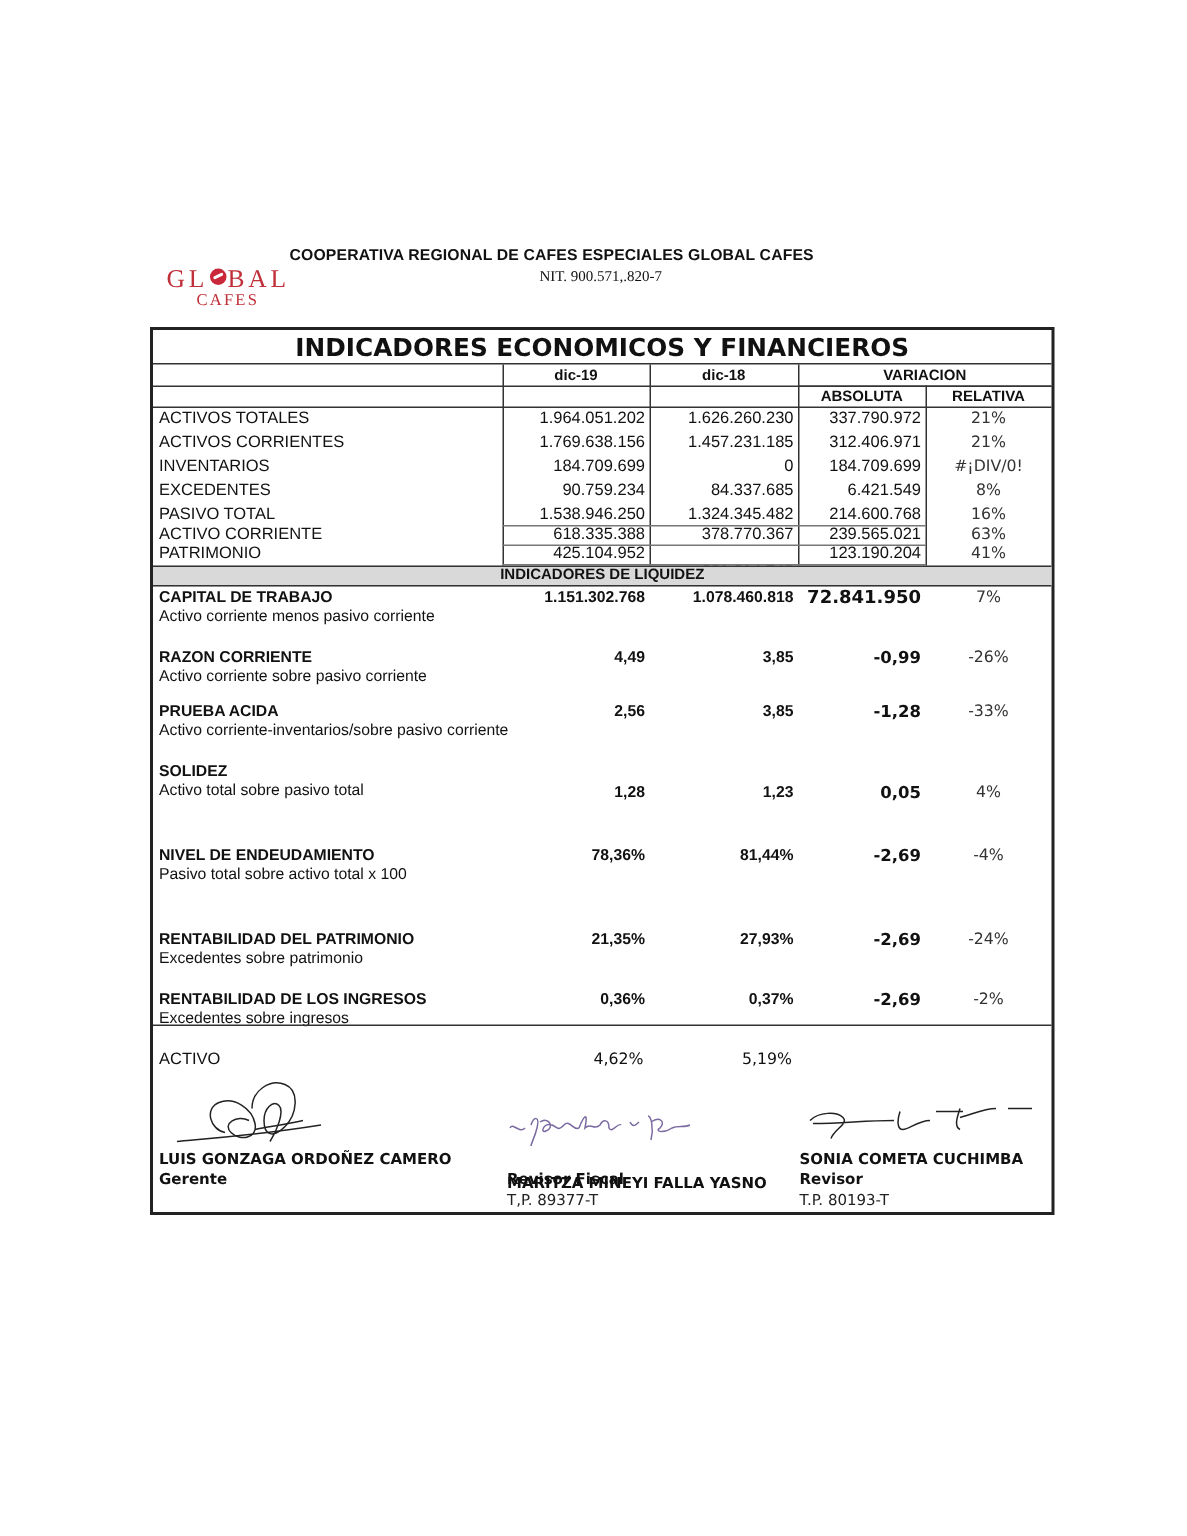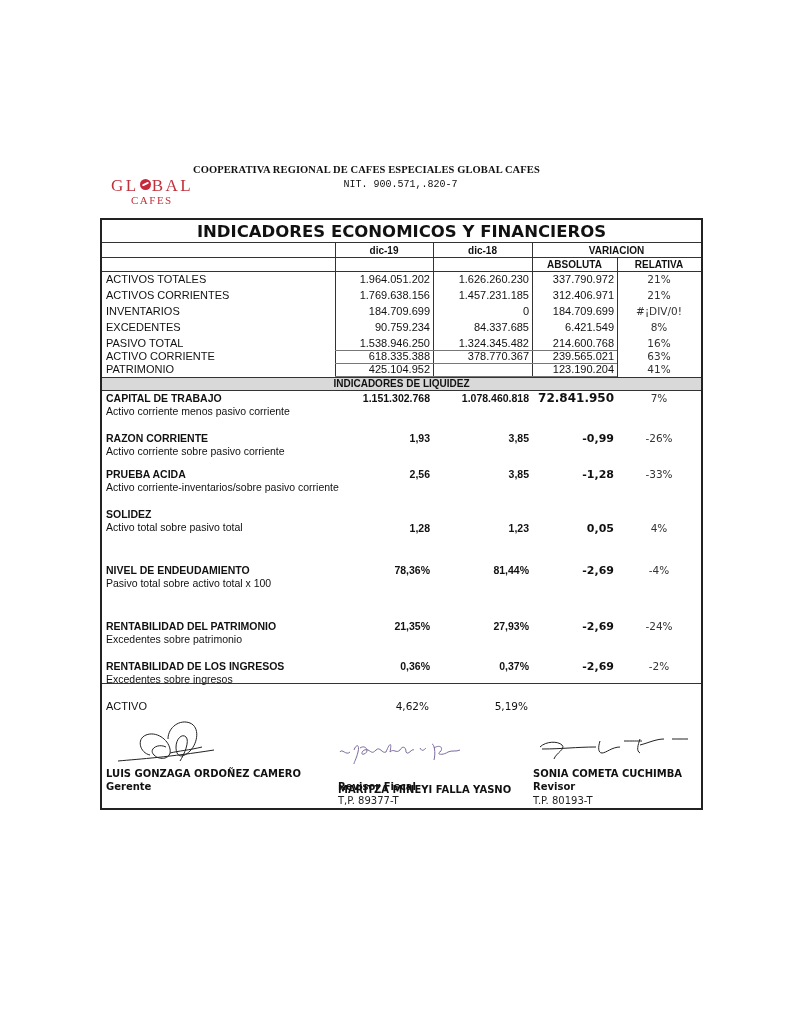--- a/index.html
+++ b/index.html
@@ -1,19 +1,19 @@
 <!DOCTYPE html>
 <html><head>
 <meta charset="utf-8">
 <style>
   html, body { margin: 0; padding: 0; background: #ffffff; }
   body { width: 791px; height: 1024px; position: relative; font-family: "Liberation Sans", sans-serif; color: #111; overflow: hidden; }
 
-  .hdr-title { position: absolute; left: 193px; top: 164px; font-family: Liberation Serif, serif; font-weight: bold; font-size: 10.5px; letter-spacing: 0.1px; color: #111; }
-  .hdr-nit { position: absolute; left: 0; width: 791px; top: 179px; text-align: center; font-family: Liberation Mono, monospace; font-size: 10px; color: #111; padding-left: 10px; box-sizing: border-box; }
+  .hdr-title { position: absolute; left: 193px; top: 164px; font-family: Liberation Sans, sans-serif; font-weight: bold; font-size: 10.5px; letter-spacing: 0.1px; color: #111; }
+  .hdr-nit { position: absolute; left: 0; width: 791px; top: 179px; text-align: center; font-family: Liberation Serif, serif; font-size: 10px; color: #111; padding-left: 10px; box-sizing: border-box; }
   .hdr-nit span { display: inline-block; margin-left: 0; }
 
   .logo { position: absolute; left: 111px; top: 176px; width: 90px; height: 34px; }
   .logo .l1 { position: absolute; left: 0; top: 0; font-family: "Liberation Serif", serif; font-size: 17px; letter-spacing: 2.5px; color: #c0303a; }
   .logo .l2 { position: absolute; left: 20px; top: 18px; font-family: "Liberation Serif", serif; font-size: 11px; letter-spacing: 1.5px; color: #c0303a; }
   .logo .ball { display: inline-block; width: 11px; height: 11px; border-radius: 50%; background: #c8283a; vertical-align: 1px; margin: 0 1px; position: relative; }
   .logo .ball::after { content: ""; position: absolute; left: 2px; top: 4px; width: 7px; height: 2px; background: #fff; border-radius: 1px; transform: rotate(-25deg); }
 
   .frame { position: absolute; left: 100px; top: 218px; width: 603px; height: 592px; border: 2px solid #222; box-sizing: border-box; }
 
@@ -128,21 +128,21 @@
         <div class="cell lbl b" style="top:172px;font-size:10.5px;">CAPITAL DE TRABAJO</div>
         <div class="cell lbl sub" style="top:185px;">Activo corriente menos pasivo corriente</div>
         <div class="cell num b" style="left:233px;top:172px;width:95px;font-size:10.5px;">1.151.302.768</div>
         <div class="cell num b" style="left:331px;top:172px;width:96px;font-size:10.5px;">1.078.460.818</div>
         <div class="cell num b tah" style="left:430px;top:172px;width:82px;font-size:12px;">72.841.950</div>
         <div class="cell ctr rel" style="left:515px;top:172px;width:84px;">7%</div>
       </div>
       <div>
         <div class="cell lbl b" style="top:212px;font-size:10.5px;">RAZON CORRIENTE</div>
         <div class="cell lbl sub" style="top:225px;">Activo corriente sobre pasivo corriente</div>
-        <div class="cell num b" style="left:233px;top:212px;width:95px;font-size:10.5px;">1,93</div>
+        <div class="cell num b" style="left:233px;top:212px;width:95px;font-size:10.5px;">4,49</div>
         <div class="cell num b" style="left:331px;top:212px;width:96px;font-size:10.5px;">3,85</div>
         <div class="cell num b tah" style="left:430px;top:212px;width:82px;font-size:11px;">-0,99</div>
         <div class="cell ctr rel" style="left:515px;top:212px;width:84px;">-26%</div>
       </div>
       <div>
         <div class="cell lbl b" style="top:248px;font-size:10.5px;">PRUEBA ACIDA</div>
         <div class="cell lbl sub" style="top:261px;">Activo corriente-inventarios/sobre pasivo corriente</div>
         <div class="cell num b" style="left:233px;top:248px;width:95px;font-size:10.5px;">2,56</div>
         <div class="cell num b" style="left:331px;top:248px;width:96px;font-size:10.5px;">3,85</div>
         <div class="cell num b tah" style="left:430px;top:248px;width:82px;font-size:11px;">-1,28</div>

